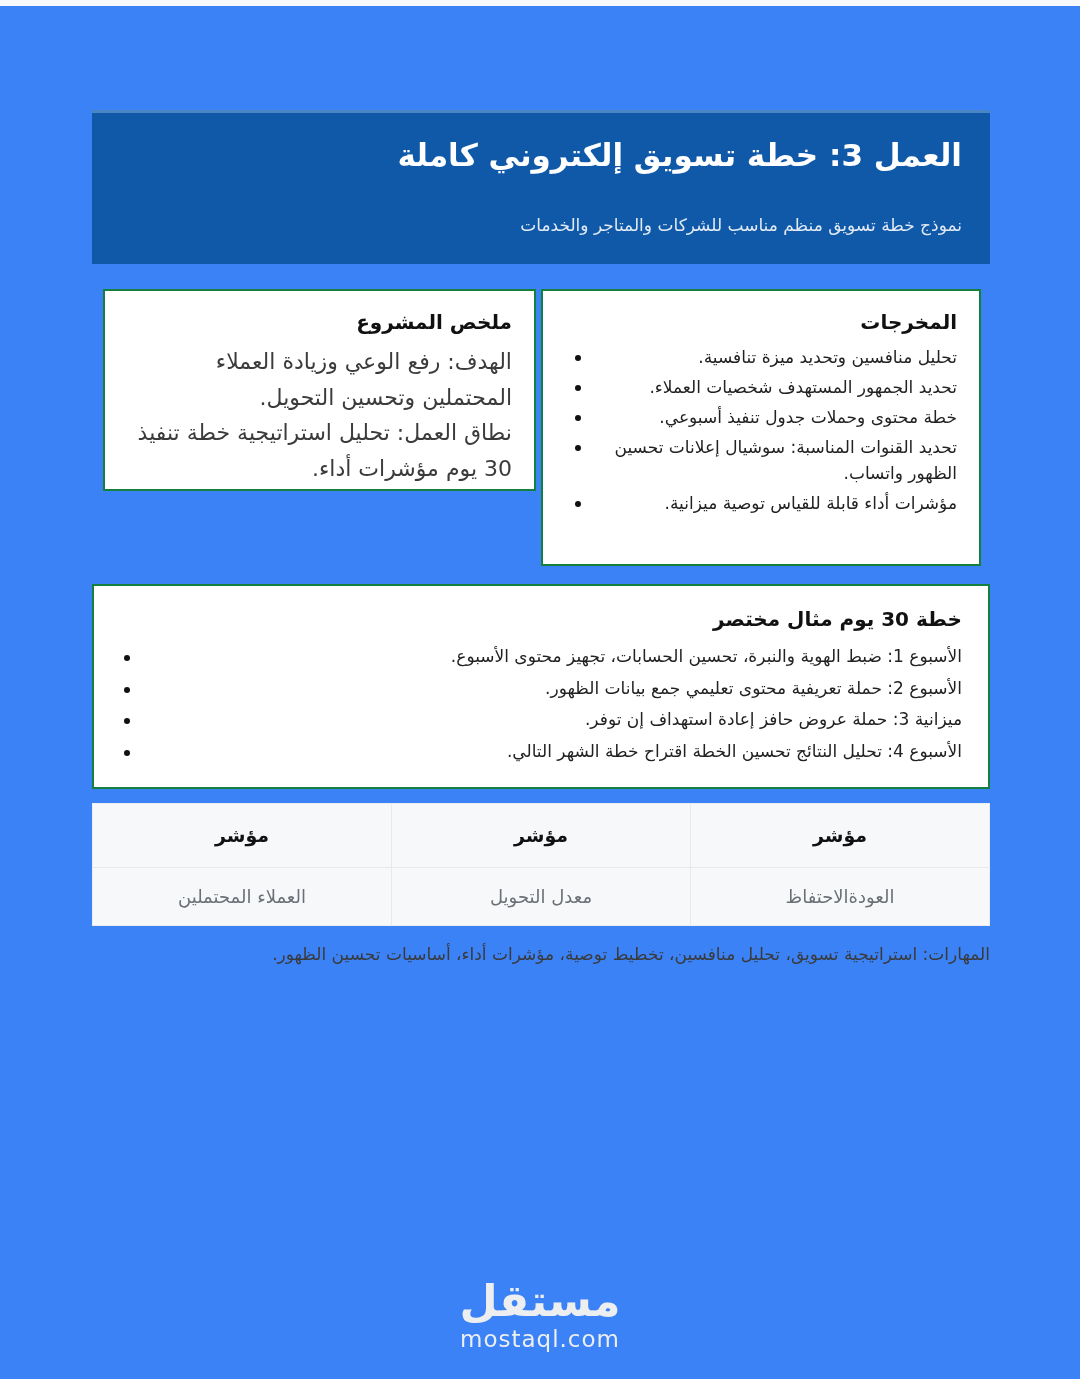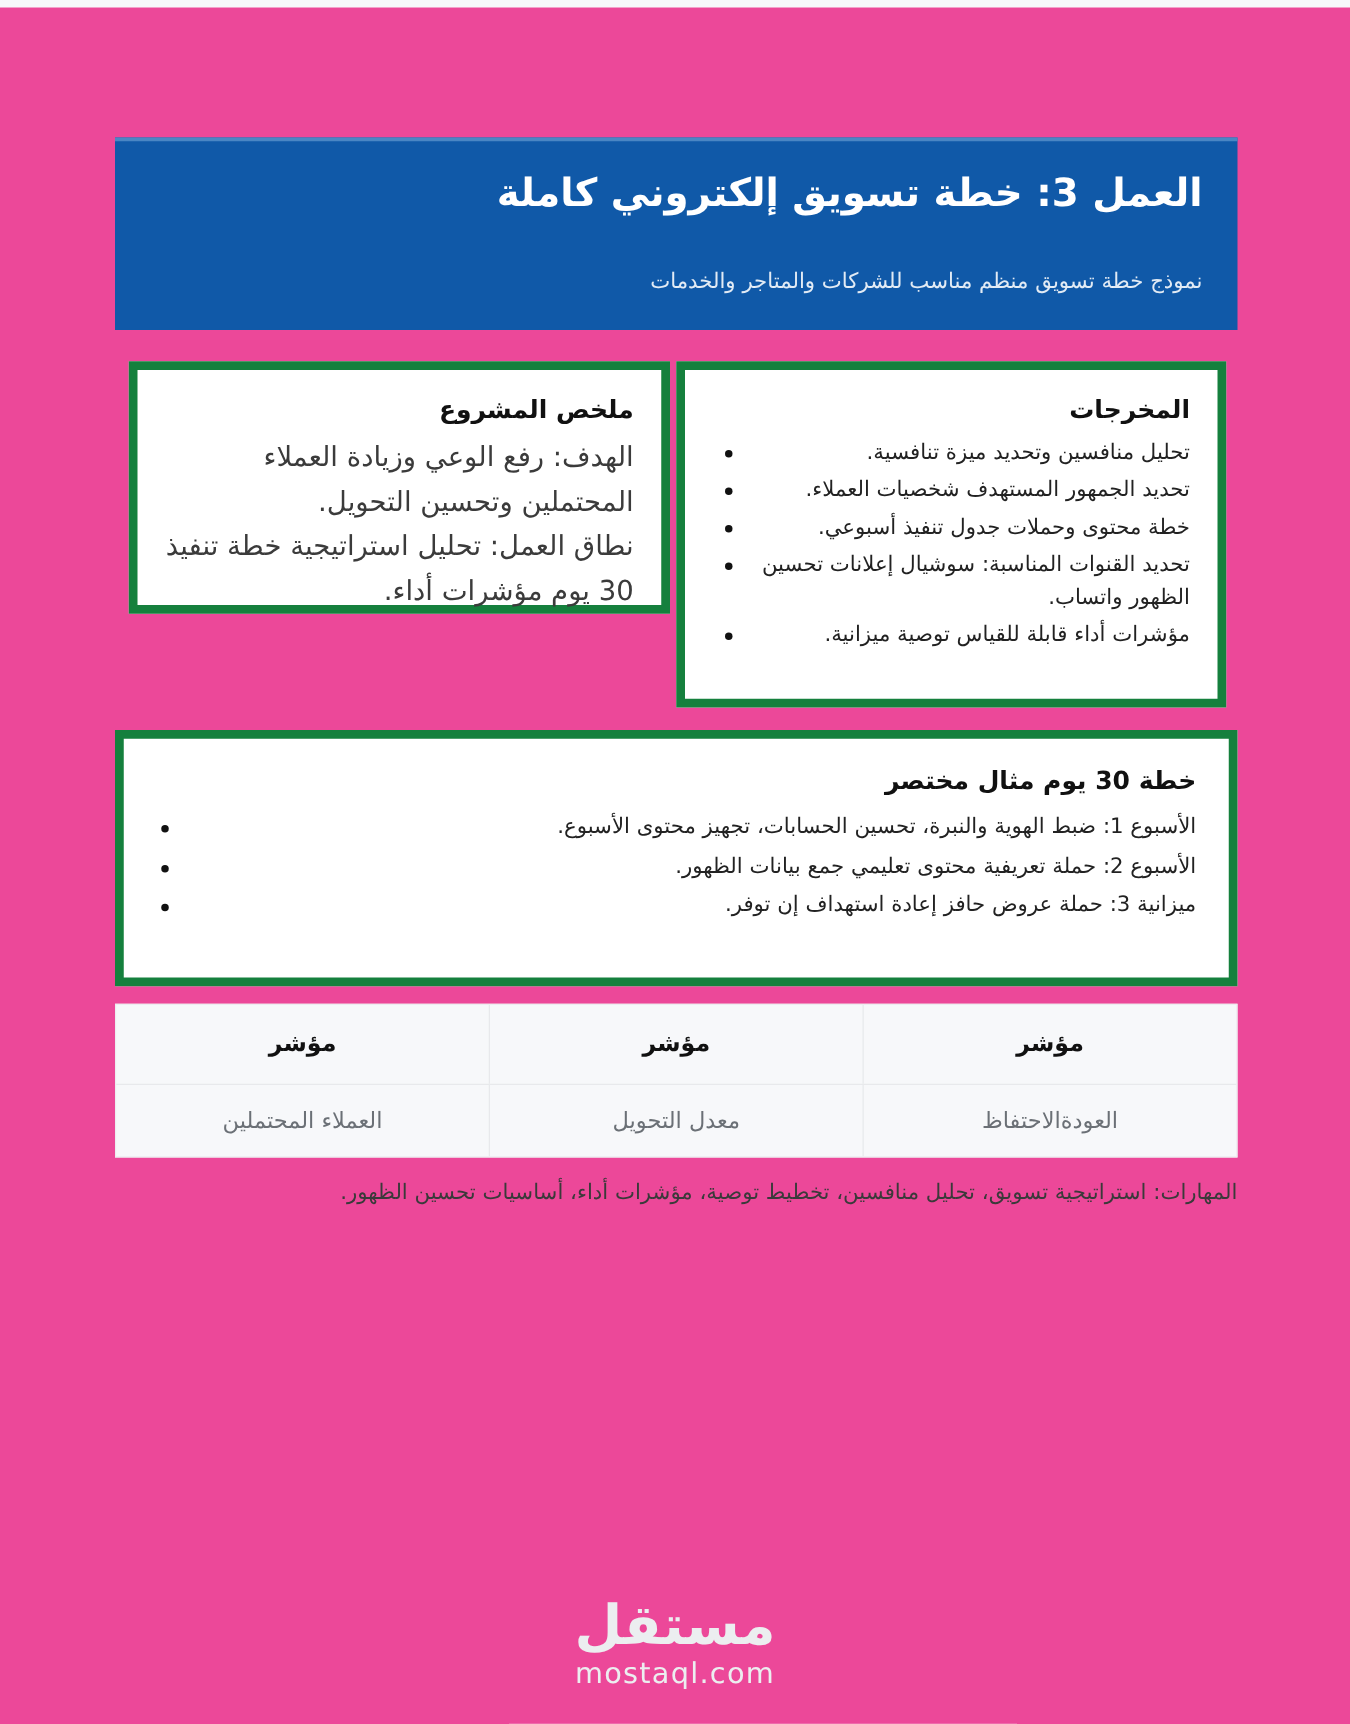--- a/index.html
+++ b/index.html
@@ -16,21 +16,22 @@
   .page-strip{
     position:absolute;
     left:0;top:0;width:1080px;height:6px;
     background:#f7f8fb;
   }
   .sheet{
     position:absolute;
     left:0;top:6px;
     width:1080px;
     height:1373px;
-    background:#ec4899;
+    background:#3b82f6;
+    text-decoration:underline;
   }
 
   
   .header-band{
     position:absolute;
     left:92px;top:104px;
     width:898px;height:154px;
     background:#1059a8;
     box-sizing:border-box;
     padding:0 28px;
@@ -60,21 +61,21 @@
     font-size:17px;
     font-weight:normal;
     color:rgba(255,255,255,.88);
     line-height:1.4;
   }
 
   
   .card{
     position:absolute;
     background:#ffffff;
-    border:7px solid #15803d;
+    border:2px solid #15803d;
     box-sizing:border-box;
   }
 
   .card-title{
     text-align:right;
     direction:rtl;
     font-size:20px;
     font-weight:bold;
     color:#111111;
     margin:0 0 8px 0;
@@ -273,20 +274,24 @@
         <span class="dot"></span>
         <span>الأسبوع 1: ضبط الهوية والنبرة، تحسين الحسابات، تجهيز محتوى الأسبوع.</span>
       </li>
       <li>
         <span class="dot"></span>
         <span>الأسبوع 2: حملة تعريفية  محتوى تعليمي  جمع بيانات الظهور.</span>
       </li>
       <li>
         <span class="dot"></span>
         <span>ميزانية 3: حملة عروض حافز  إعادة استهداف إن توفر.</span>
+      </li>
+      <li>
+        <span class="dot"></span>
+        <span>الأسبوع 4: تحليل النتائج  تحسين الخطة  اقتراح خطة الشهر التالي.</span>
       </li>
     </ul>
   </div>
 
   <div id="kpi-table">
     <div class="thead">
       <div class="th">مؤشر</div>
       <div class="th">مؤشر</div>
       <div class="th">مؤشر</div>
     </div>

